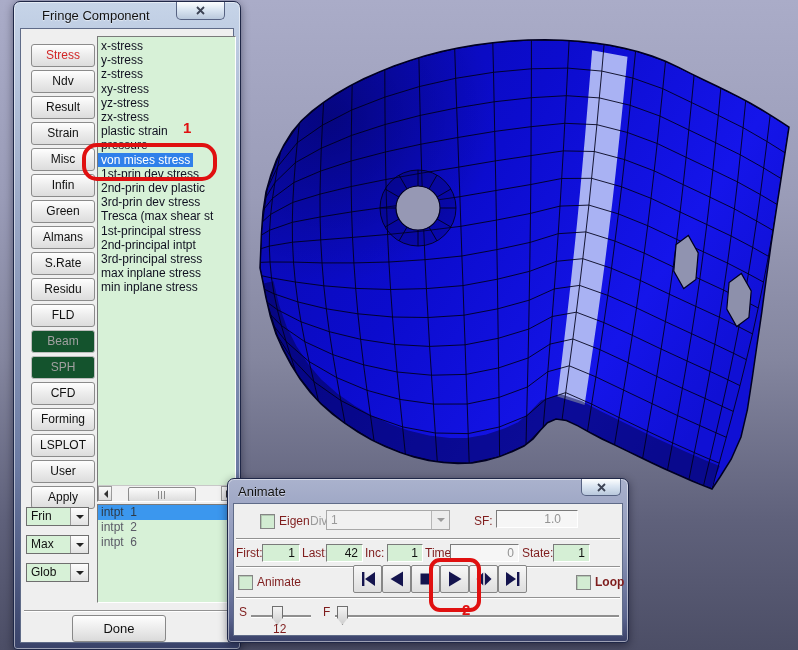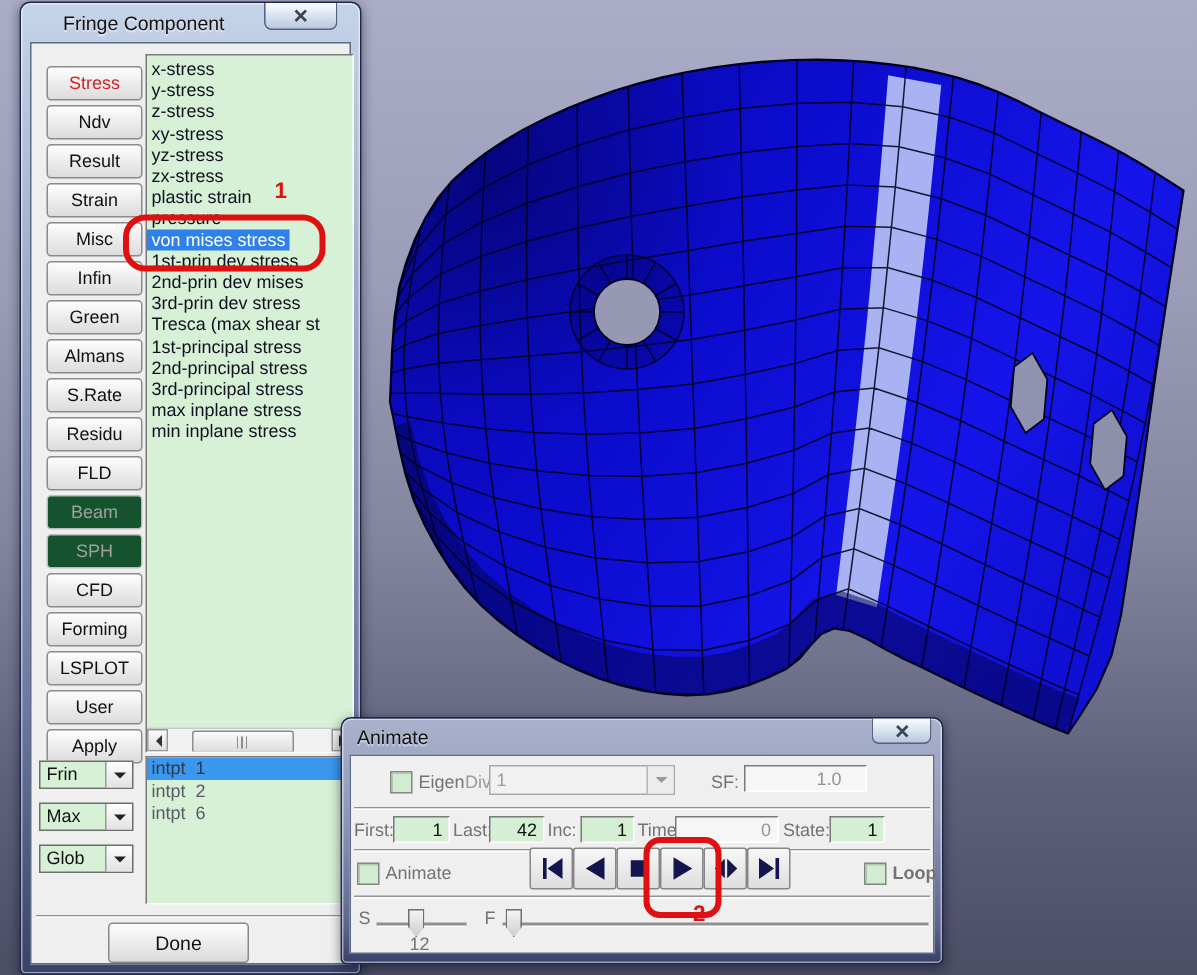--- a/index.html
+++ b/index.html
@@ -48,21 +48,21 @@
        display:flex;box-sizing:border-box;cursor:pointer;}
   .combo-val{flex:1;font-size:12px;line-height:17px;padding-left:4px;color:#111;}
   .combo-btn{width:17px;background:linear-gradient(#fdfdfd,#e2e2e2);border-left:1px solid #9a9a9a;
        display:flex;align-items:center;justify-content:center;}
   .arr{width:0;height:0;border:4px solid transparent;border-top-color:#222;margin-top:4px;}
   .groove{position:absolute;height:0;border-top:1px solid #929292;border-bottom:1px solid #ffffff;}
   .pushbtn{position:absolute;font-size:13px;color:#111;text-align:center;
        background:linear-gradient(#fefefe,#ececec 50%,#dadada);border:1px solid #888;border-radius:3px;cursor:pointer;}
 
   
-  .lbl{position:absolute;font-size:12px;color:#737373;white-space:nowrap;}
+  .lbl{position:absolute;font-size:12px;color:#7f1d1d;white-space:nowrap;}
   .lbl.dis{color:#9a9a9a;}
   .cb{position:absolute;width:13px;height:13px;background:#d2ecd2;border:1px solid #858585;
       box-shadow:inset 1px 1px 0 rgba(0,0,0,.15);cursor:pointer;}
   .field{position:absolute;height:18px;box-sizing:border-box;border:1px solid;
       border-color:#7a7a7a #ffffff #ffffff #7a7a7a;background:#d5efd5;font-size:12px;line-height:16px;
       text-align:right;padding-right:4px;color:#111;}
   .field.dis{background:#f6f6f6;color:#939393;}
   .dcombo{position:absolute;left:92px;top:6px;width:124px;height:20px;border:1px solid #a8a8a8;background:#f1f1f1;
       display:flex;box-sizing:border-box;}
   .dcombo .combo-val{color:#9a9a9a;line-height:18px;}
@@ -171,25 +171,25 @@
           <div class="li">x-stress</div>
           <div class="li">y-stress</div>
           <div class="li">z-stress</div>
           <div class="li">xy-stress</div>
           <div class="li">yz-stress</div>
           <div class="li">zx-stress</div>
           <div class="li">plastic strain</div>
           <div class="li">pressure</div>
           <div class="li sel">von mises stress</div>
           <div class="li">1st-prin dev stress</div>
-          <div class="li">2nd-prin dev mises</div>
+          <div class="li">2nd-prin dev plastic</div>
           <div class="li">3rd-prin dev stress</div>
           <div class="li">Tresca (max shear st</div>
           <div class="li">1st-principal stress</div>
-          <div class="li">2nd-principal stress</div>
+          <div class="li">2nd-principal intpt</div>
           <div class="li">3rd-principal stress</div>
           <div class="li">max inplane stress</div>
           <div class="li">min inplane stress</div>
         </div>
         <div class="hscroll">
           <div class="sb-btn">
               <span class="tri-l"></span>
             </div>
           <div class="sb-track">
             <div class="sb-thumb" style="left:16px;">

